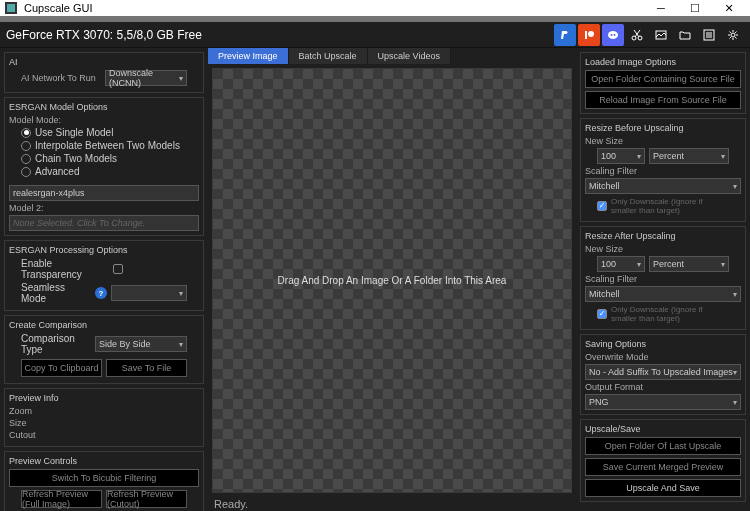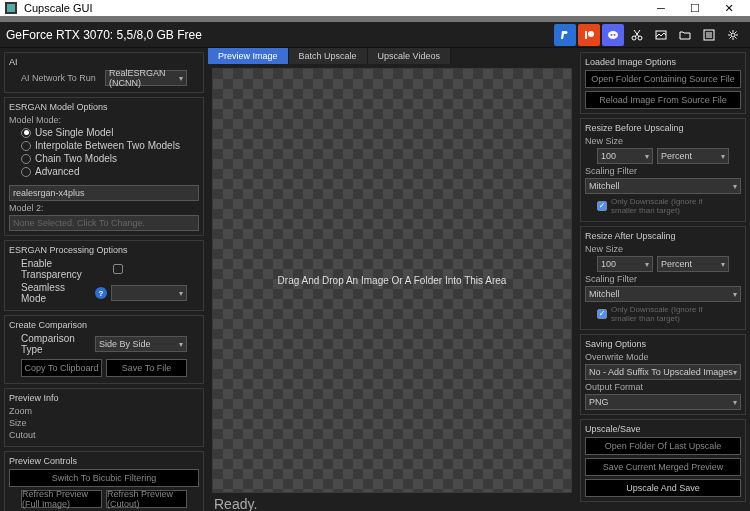--- a/index.html
+++ b/index.html
@@ -20,30 +20,30 @@
 .sub{font-size:9px;color:#aaa;margin:2px 0}
 .row{display:flex;align-items:center;gap:4px;margin:2px 12px}
 .radio,.chk{width:10px;height:10px;border-radius:50%;border:1px solid #888;display:inline-flex;align-items:center;justify-content:center;flex-shrink:0}
 .radio.on::after{content:"";width:5px;height:5px;background:#fff;border-radius:50%}
 .chk{border-radius:2px}
 .chk.on{background:#4a90ff}
 .chk.on::after{content:"✓";color:#fff;font-size:8px;line-height:1}
 input[type=text],select,.sel,.txt{background:#333;border:1px solid #555;color:#ccc;font-size:9px;height:16px;padding:0 3px;width:100%}
 .sel{display:flex;align-items:center;justify-content:space-between}
 .sel::after{content:"▾";color:#aaa;font-size:8px}
-.small{width:56px}
+.small{width:48px}
 .btn{background:#000000;border:1px solid #555;color:#888;font-size:9px;height:18px;display:flex;align-items:center;justify-content:center;flex:1}
 .btn.wide{width:100%}
 .center{flex:1;display:flex;flex-direction:column;background:#1f1f1f}
 .tabs{display:flex;height:16px}
 .tab{padding:0 10px;font-size:9px;display:flex;align-items:center;color:#ccc;background:#2c2c2c;border-right:1px solid #1a1a1a}
 .tab.active{background:#3b6fd6;color:#fff}
 .canvas{flex:1;margin:4px;border:1px solid #3a3a3a;position:relative;display:flex;align-items:center;justify-content:center;background-image:repeating-conic-gradient(#4a4a4a 0% 25%,#3a3a3a 0% 50%);background-size:20px 20px}
 .canvas .hint{color:#ddd;font-size:10px}
-.status{height:14px;font-size:14px;color:#aaa;padding:0 6px;display:flex;align-items:center}
+.status{height:14px;font-size:11px;color:#aaa;padding:0 6px;display:flex;align-items:center}
 .right{width:174px;background:#1f1f1f;padding:4px;display:flex;flex-direction:column;gap:4px;overflow:hidden}
 .muted{color:#666}
 .help{width:12px;height:12px;background:#2a6fd6;color:#fff;border-radius:50%;display:inline-flex;align-items:center;justify-content:center;font-size:8px;font-weight:bold}
 </style>
 </head>
 <body>
 
 <div class="titlebar">
   <span class="icon">
     <svg width="12" height="12" viewBox="0 0 12 12">
@@ -111,21 +111,21 @@
 </div>
 
 <div class="main">
 
   <div class="left">
     <div class="panel">
       <div class="panel-title">AI</div>
       <div class="row">
         <span class="sub" style="width:80px">AI Network To Run</span>
         <div class="sel" style="flex:1">
-            <span>RealESRGAN (NCNN)</span>
+            <span>Downscale (NCNN)</span>
           </div>
       </div>
     </div>
 
     <div class="panel">
       <div class="panel-title">ESRGAN Model Options</div>
       <div class="sub">Model Mode:</div>
       <div class="row">
           <span class="radio on"></span>
           <span>Use Single Model</span>
@@ -138,21 +138,21 @@
           <span class="radio"></span>
           <span>Chain Two Models</span>
         </div>
       <div class="row">
           <span class="radio"></span>
           <span>Advanced</span>
         </div>
       <div style="height:6px"></div>
       <input class="txt" type="text" value="realesrgan-x4plus" style="">
       <div class="sub">Model 2:</div>
-      <input class="txt muted" type="text" style="color: rgb(102, 102, 102);" value="None Selected. Click To Change.">
+      <input class="txt muted" type="text" style="color: rgb(102, 102, 102); font-style: italic;" value="None Selected. Click To Change.">
     </div>
 
     <div class="panel">
       <div class="panel-title">ESRGAN Processing Options</div>
       <div class="row">
           <span style="width:88px">Enable Transparency</span>
           <span class="chk"></span>
         </div>
       <div class="row">
         <span style="width:70px">Seamless Mode</span>

